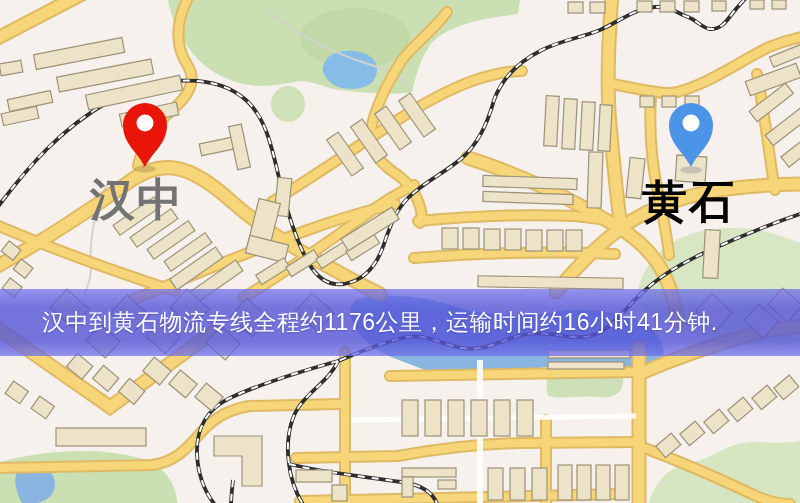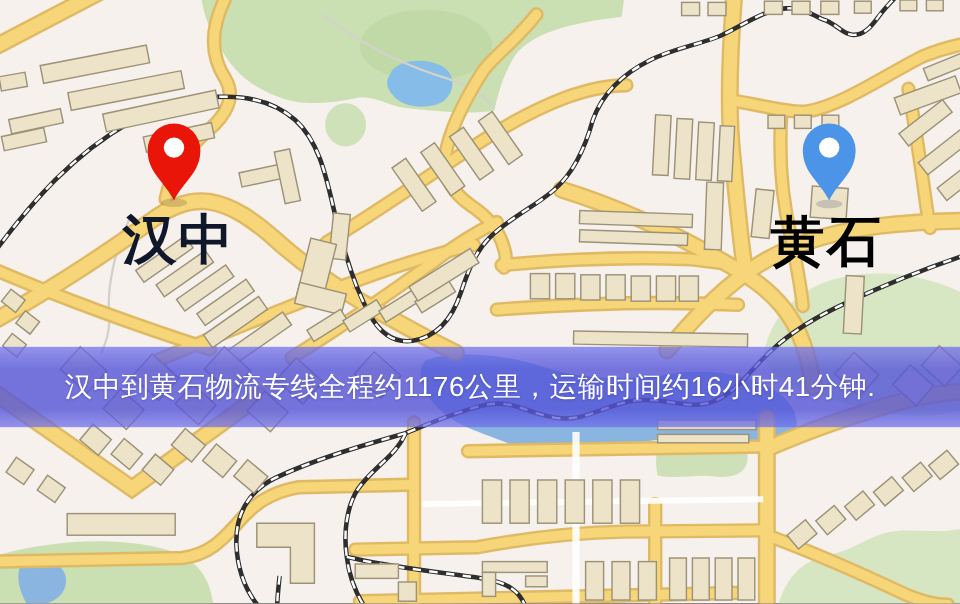--- a/index.html
+++ b/index.html
@@ -7,29 +7,29 @@
     position:relative;width:800px;height:503px;overflow:hidden;
     font-family:"Liberation Sans","DejaVu Sans",sans-serif;
     background:#f6f1ec;
   }
   .map-svg{position:absolute;left:0;top:0;width:800px;height:503px;display:block;}
   .pin{position:absolute;width:48px;height:68px;}
   .pin-origin{left:121px;top:101px;}
   .pin-dest{left:667px;top:101px;}
   .place-label{position:absolute;font-weight:bold;font-size:45px;line-height:1;
     letter-spacing:2px;white-space:nowrap;user-select:none;}
-  .label-origin{left:90px;top:177px;color:#0f172a;margin-left:12px;}
+  .label-origin{left:90px;top:177px;color:#737373;}
   .label-dest{left:642px;top:179px;color:#000000;}
   .banner{
     position:absolute;left:0;top:289px;width:800px;height:67px;
     background:linear-gradient(rgba(110,110,236,.72),rgba(84,84,216,.80) 28%,
                rgba(84,84,216,.80) 78%,rgba(110,110,236,.72));
     display:flex;align-items:center;
   }
-  .banner-text{color:#ffffff;font-size:23px;padding-left:54px;letter-spacing:.5px;
+  .banner-text{color:#ffffff;font-size:23px;padding-left:42px;letter-spacing:.5px;
     text-shadow:0 1px 2px rgba(40,40,120,.35);white-space:nowrap;}
 </style>
 </head>
 <body>
 
 <div class="stage">
 
   <svg class="map-svg" viewBox="0 0 800 503" xmlns="http://www.w3.org/2000/svg">
 
     <rect x="0" y="0" width="800" height="503" fill="#f6f1ec"></rect>

